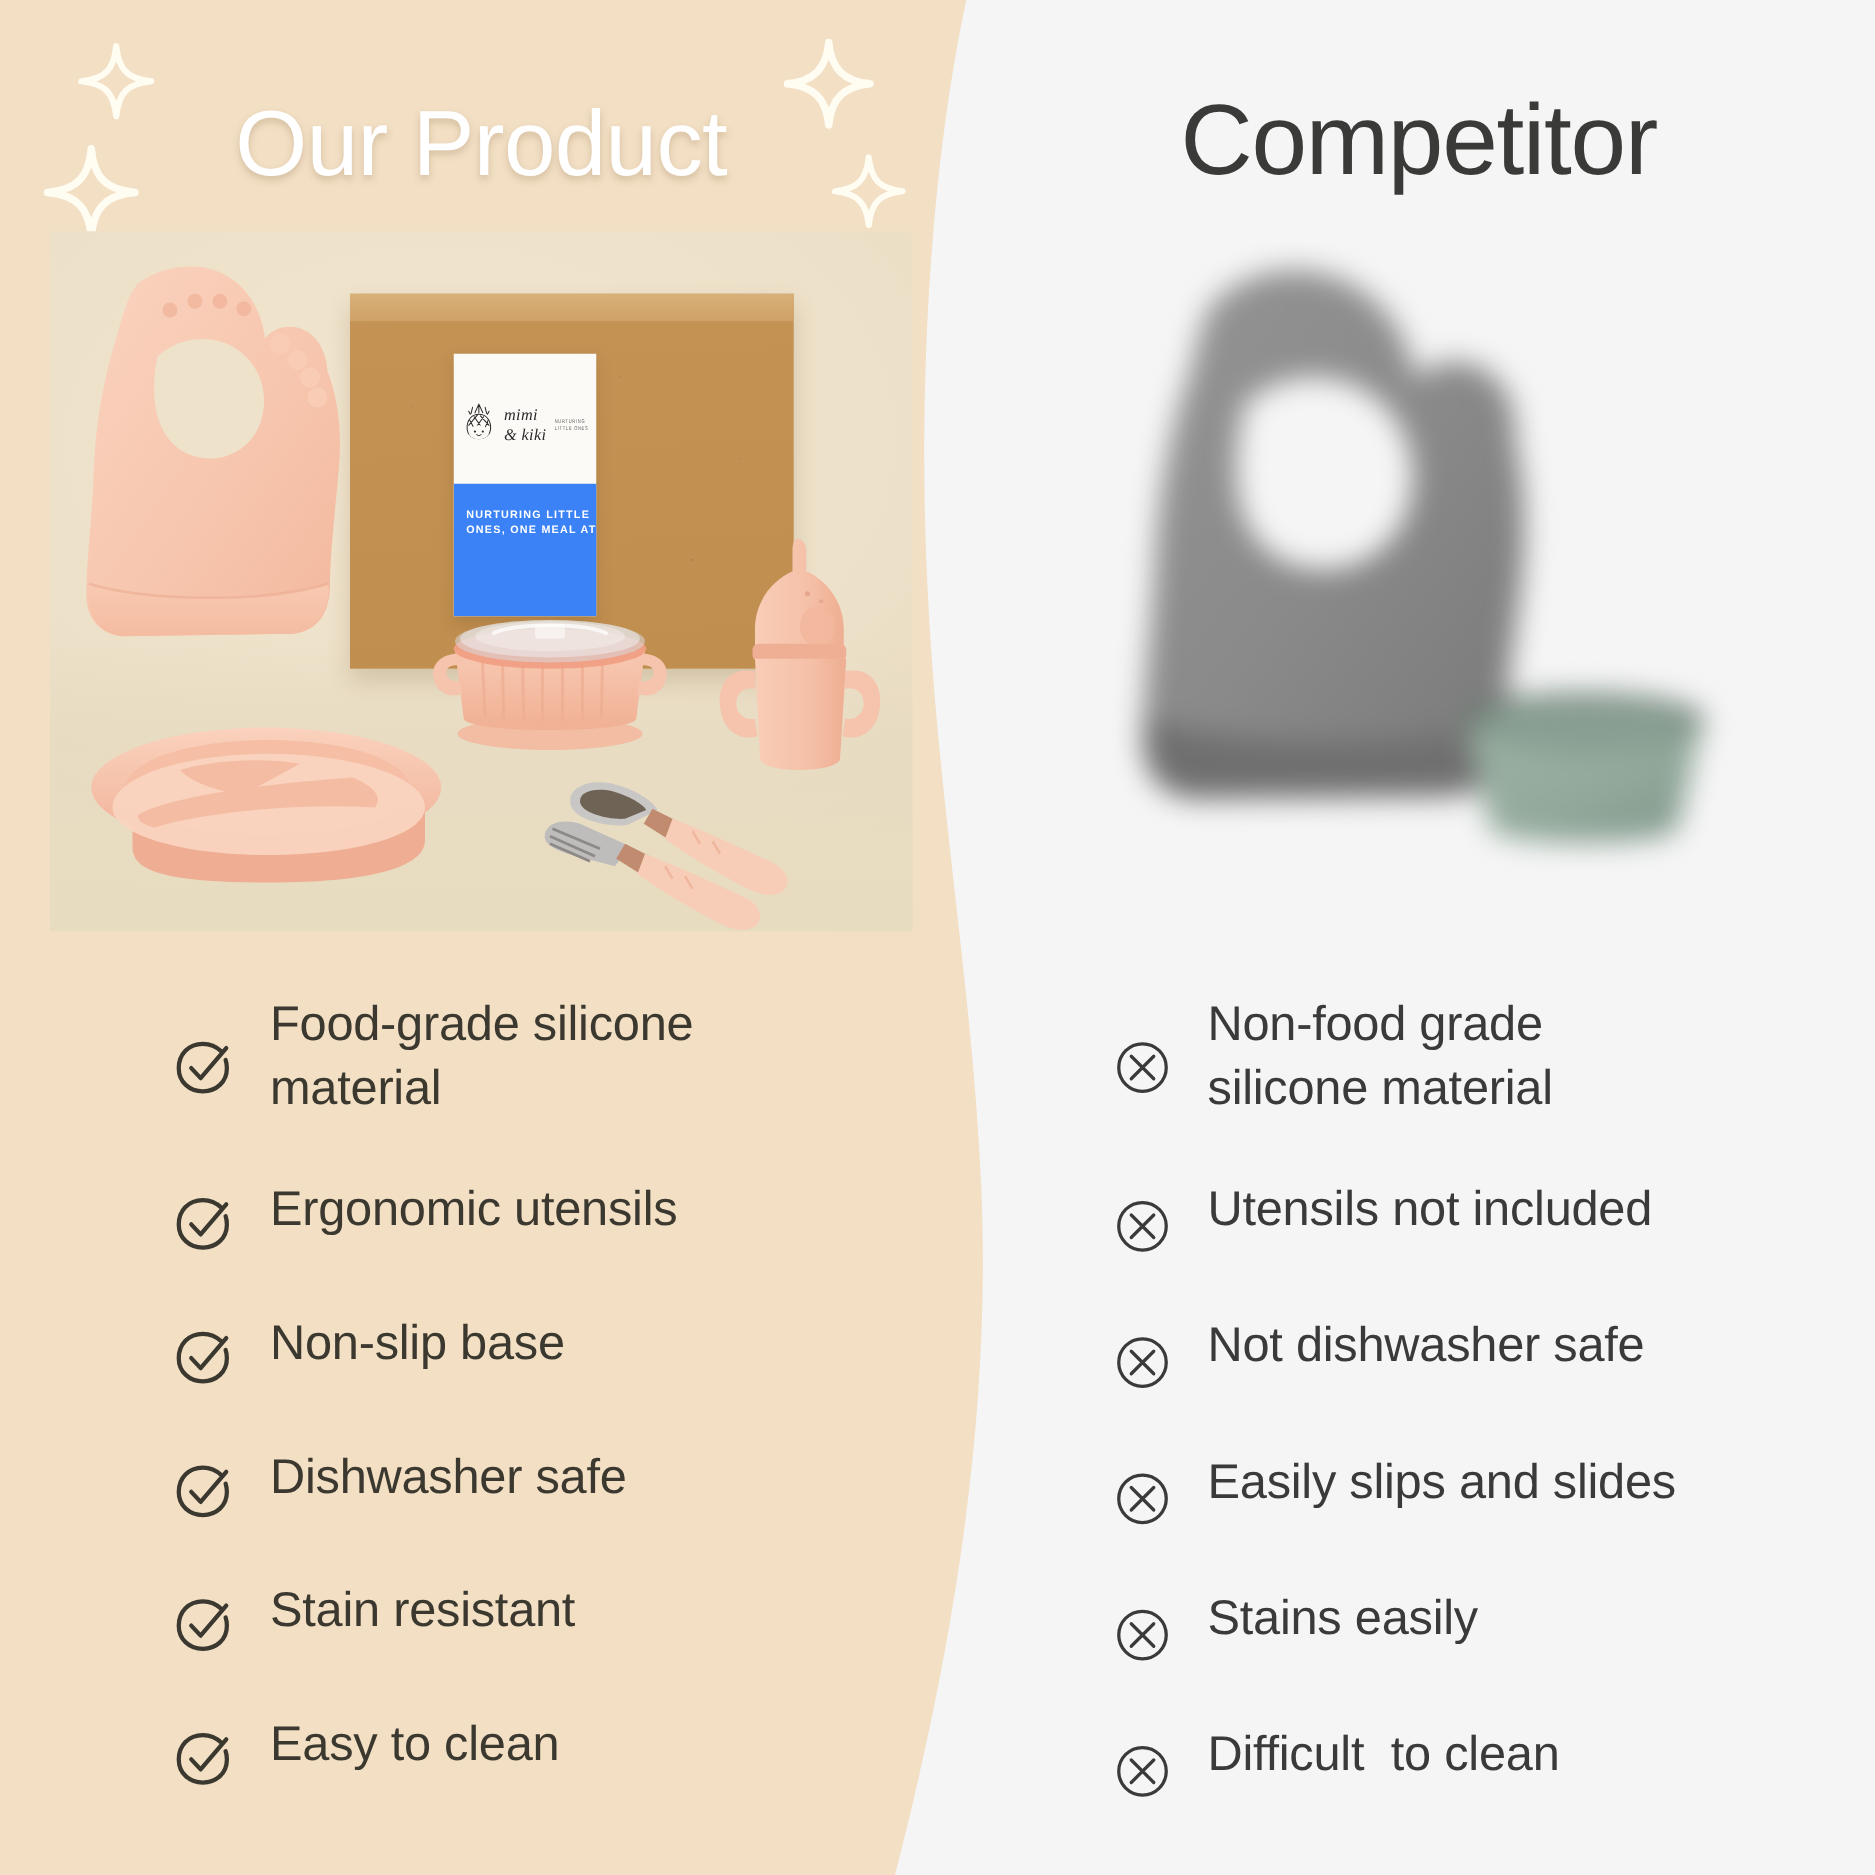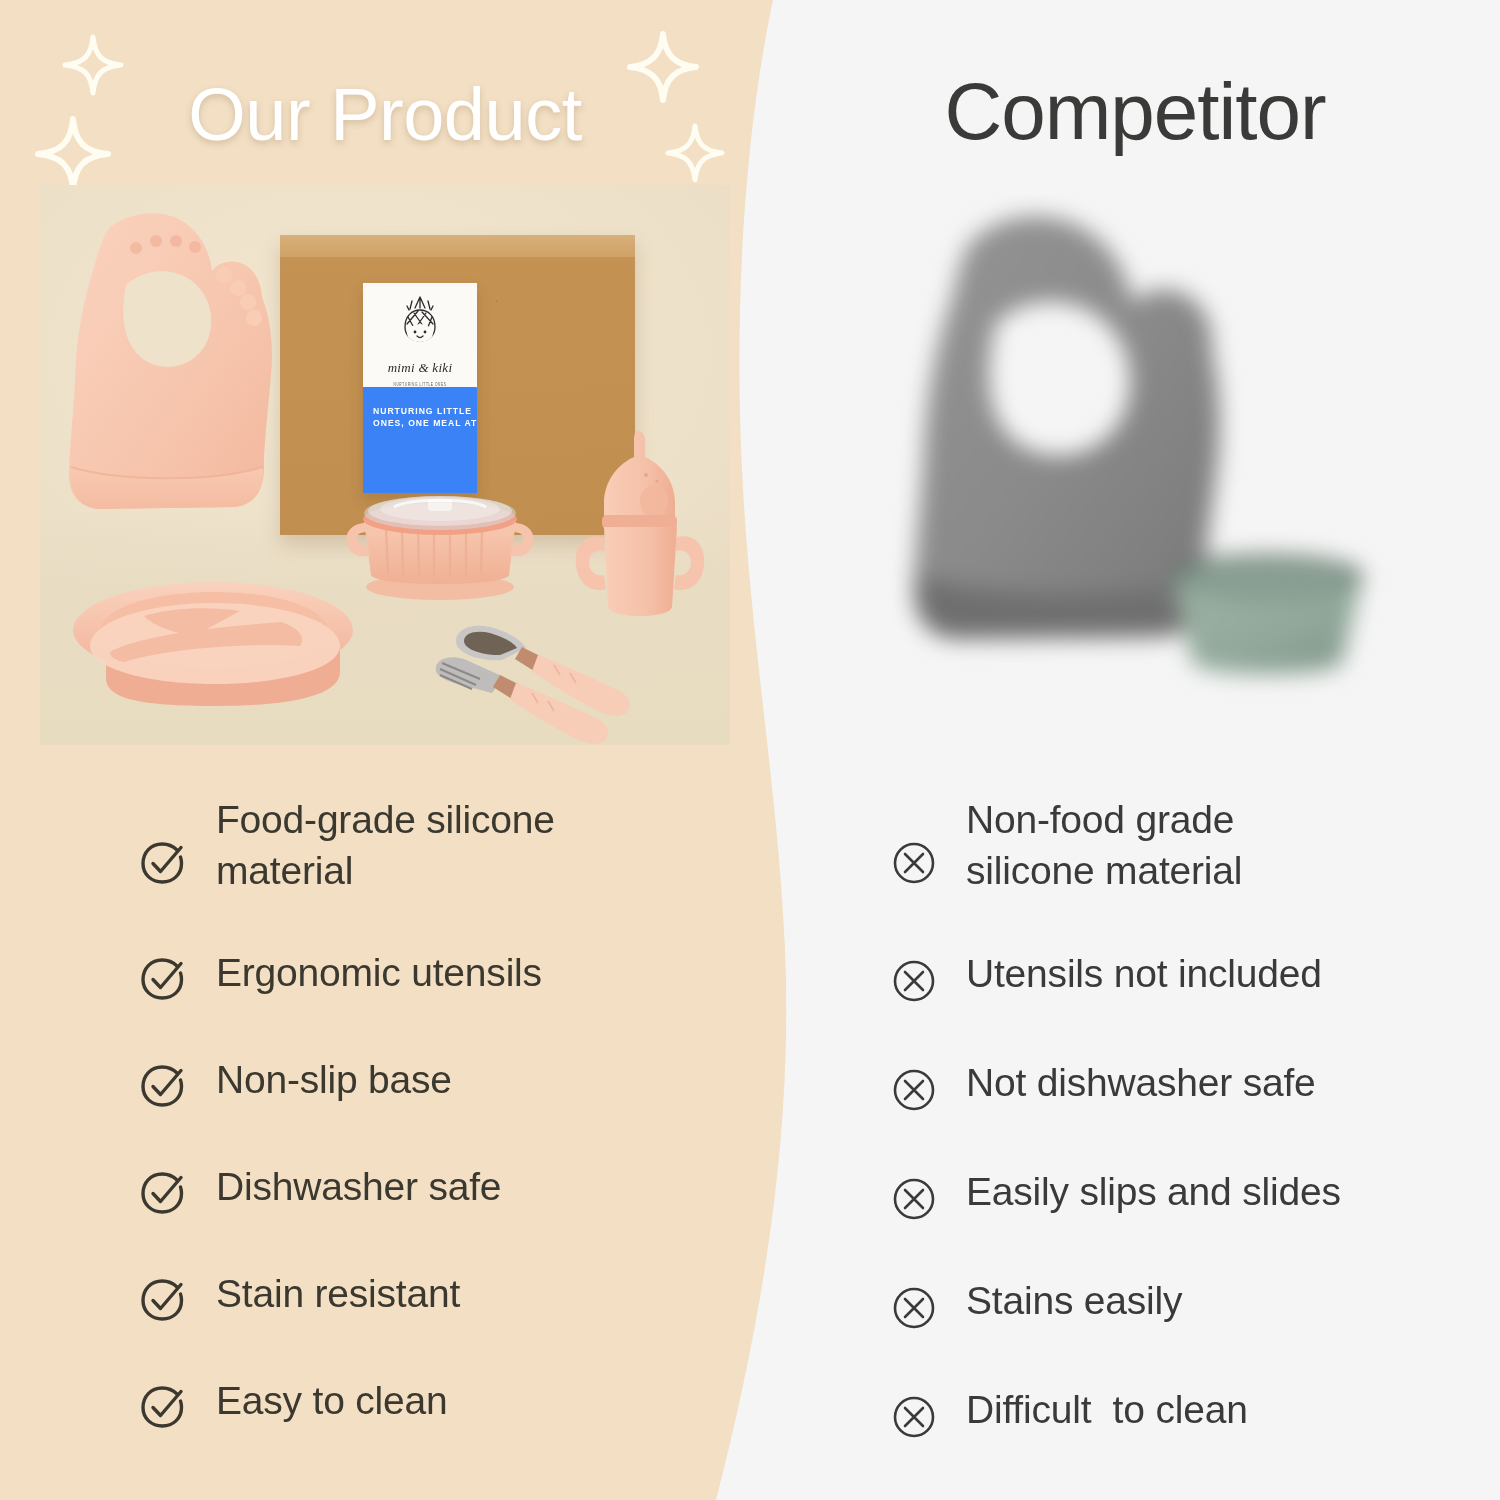--- a/index.html
+++ b/index.html
@@ -96,21 +96,21 @@
   .card {
     position: absolute; left: 323px; top: 98px;
     width: 114px; height: 210px;
     background: #FBFAF7;
     box-shadow: 0 6px 12px rgba(110,80,40,0.25);
     overflow: hidden;
     z-index: 3;
   }
   .card .logo-wrap {
     position:absolute; left:0; right:0; top: 8px; height: 96px;
-    display:flex; flex-direction:column; align-items:center; justify-content:space-between;
+    display:flex; flex-direction:row; align-items:center; justify-content:center;
   }
   .card .brand {
     font-family: "Liberation Serif", serif;
     font-style: italic;
     font-size: 13px; color:#2B2B2B; margin-top: 1px; letter-spacing: .3px;
   }
   .card .tagline-mini {
     font-size: 3.2px; color:#5d5d5d; letter-spacing: .6px; margin-top: 2px;
     transform: scaleY(1.4);
   }
@@ -158,21 +158,21 @@
   .comp-bowl {
     position:absolute; left: 285px; top: 355px; width: 215px; height: 145px;
   }
   .comp-bowl svg { display:block; }
 
   
   .list { position: absolute; }
   .list.left  { left: 140px; top: 795px; width: 560px; }
   .list.right { left: 890px; top: 795px; width: 560px; }
 
-  .row { display: flex; align-items: center; }
+  .row { display: flex; align-items: flex-start; }
   .list.left  .row { margin-bottom: 47px; }
   .list.right .row { margin-bottom: 47px; }
   .row:last-child { margin-bottom: 0; }
 
   .icon { flex: 0 0 auto; width: 48px; height: 48px; margin-right: 28px; }
   .icon svg { display:block; }
   .list.left .icon { margin-top: 12px; }
   .list.right .icon { margin-top: 14px; }
   .row.two-line .icon { margin-top: 35px; }
 

